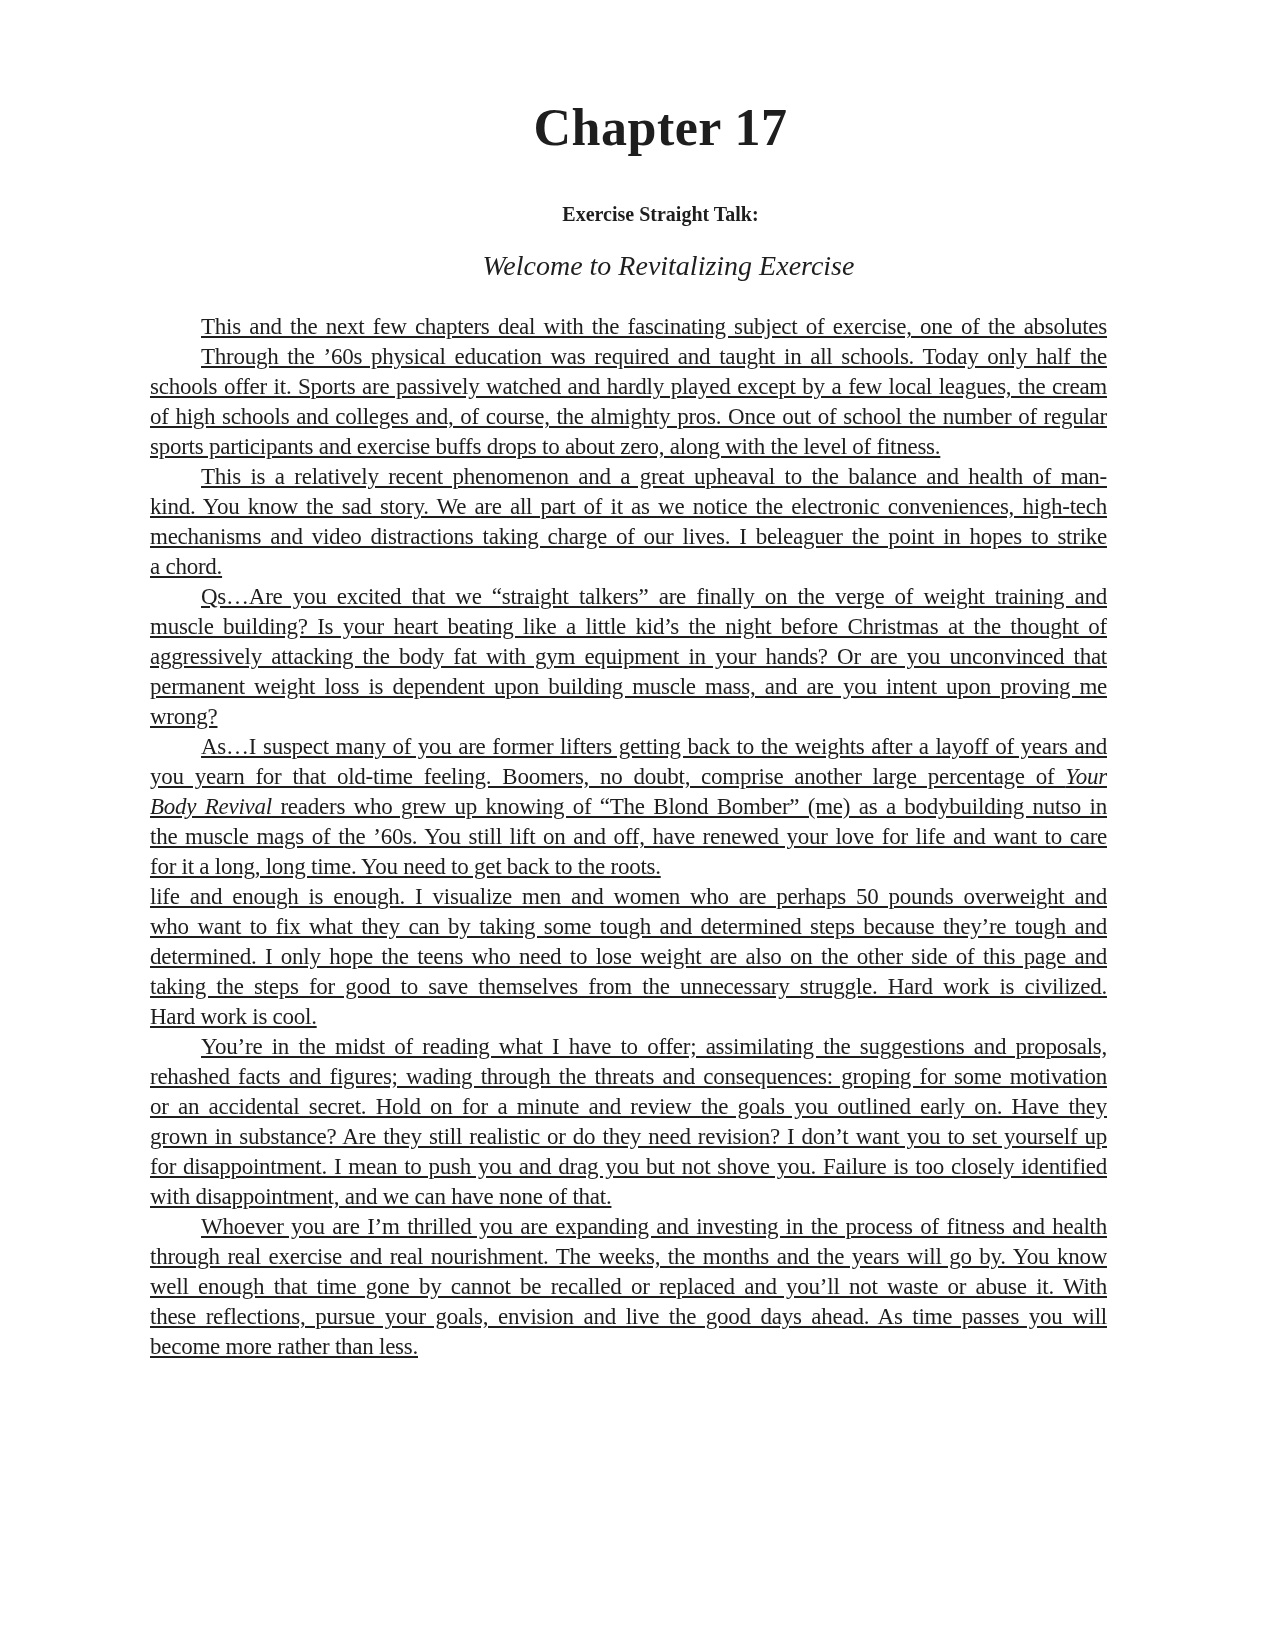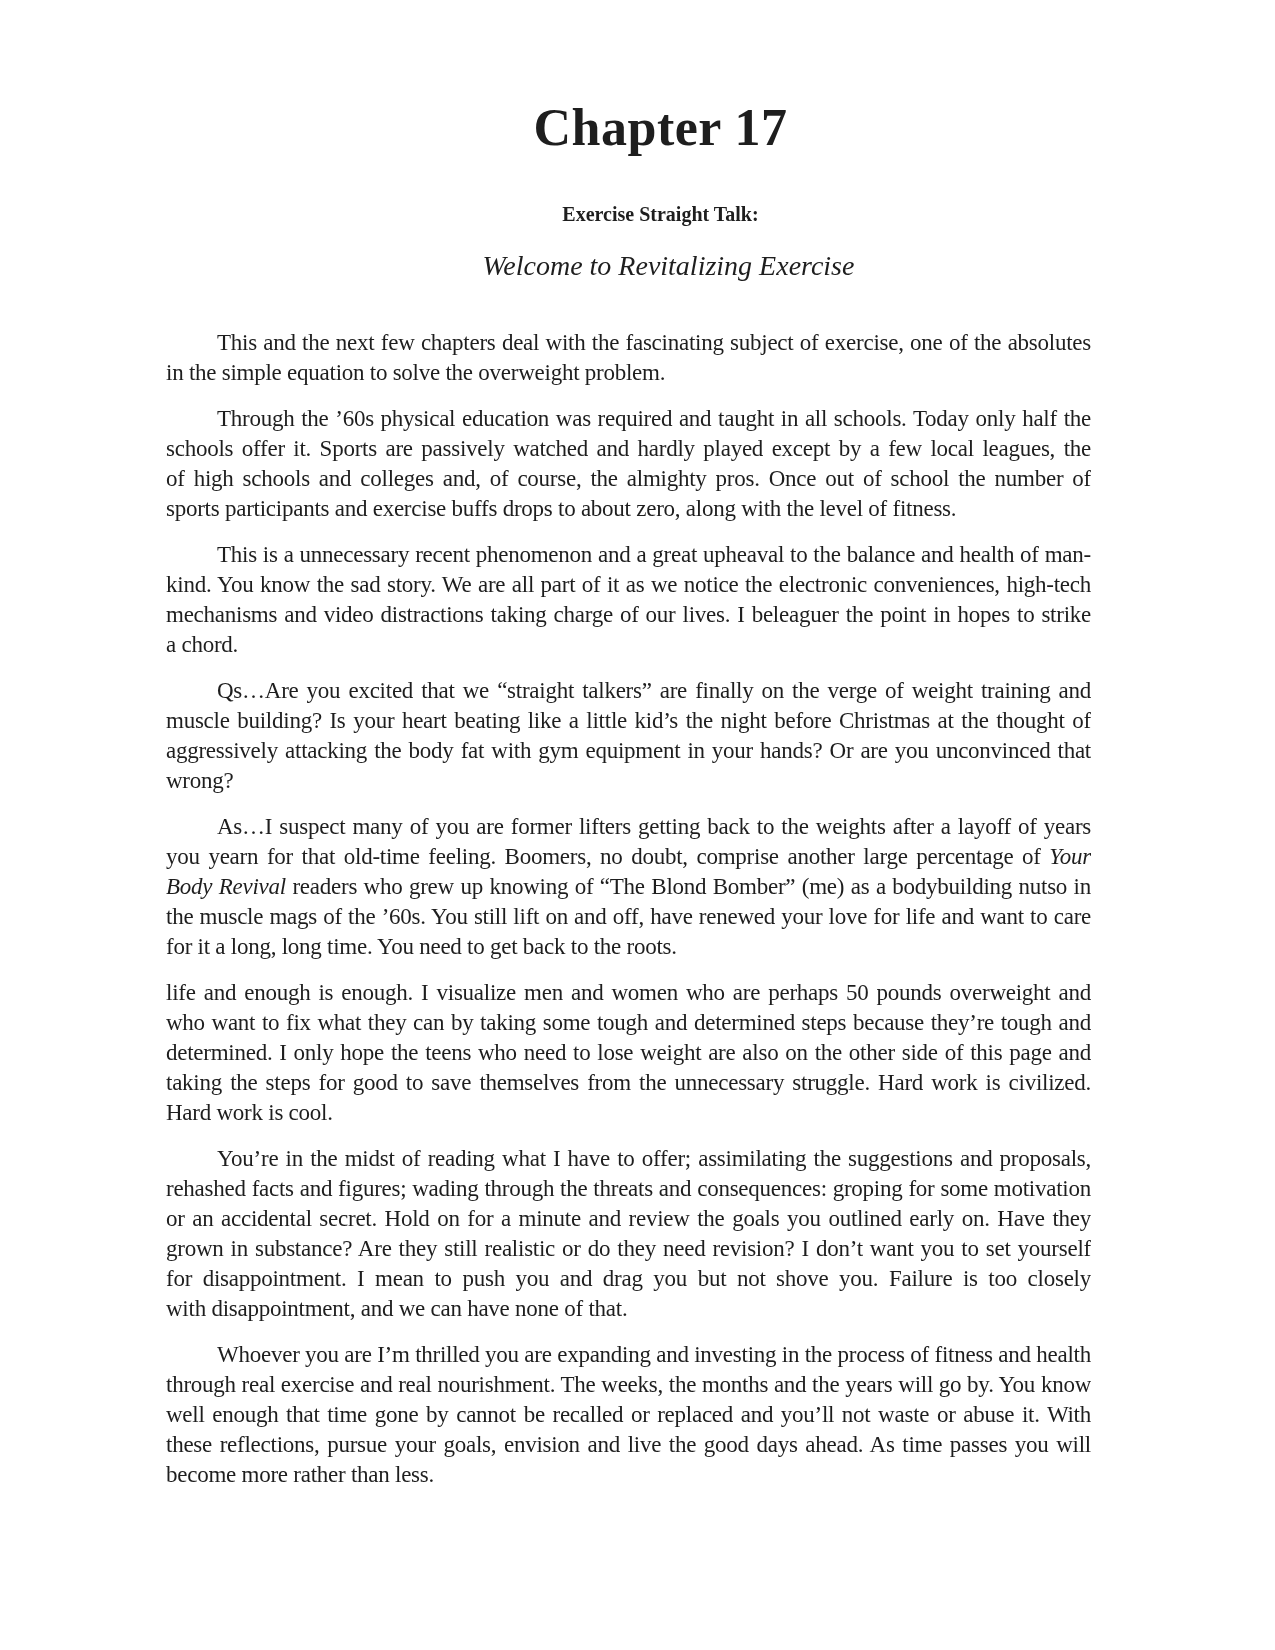--- a/index.html
+++ b/index.html
@@ -53,21 +53,21 @@
   }
   .body-text{
     position:absolute;
     top:312px;
     left:150px;
     width:957px;
     font-size:23px;
     line-height:30px;
     letter-spacing:-0.25px;
   }
-  .paragraph{margin:16px;padding:0;}
+  .paragraph{margin:0;padding:0;text-decoration:underline;}
   .line{
     text-align:justify;
     text-align-last:justify;
     height:30px;
     overflow:hidden;
     white-space:normal;
   }
   .line.last{text-align-last:left;}
   .line.first{text-indent:51px;}
   .italic{font-style:italic;}
@@ -75,38 +75,38 @@
 </head>
 <body>
 
 <div class="page">
   <h1 class="chapter-title">Chapter 17</h1>
   <h2 class="section-title">Exercise Straight Talk:</h2>
   <div class="section-subtitle">Welcome to Revitalizing Exercise</div>
   <div class="body-text">
       <div class="paragraph">
         <div class="line first"><span>This and the next few chapters deal with the fascinating subject of exercise, one of the absolutes</span></div>
-        <div class="line last"><span>in the simple equation to solve the overweight problem.</span></div>
       </div>
       <div class="paragraph">
         <div class="line first"><span>Through the ’60s physical education was required and taught in all schools. Today only half the</span></div>
         <div class="line"><span>schools offer it. Sports are passively watched and hardly played except by a few local leagues, the cream</span></div>
         <div class="line"><span>of high schools and colleges and, of course, the almighty pros. Once out of school the number of regular</span></div>
         <div class="line last"><span>sports participants and exercise buffs drops to about zero, along with the level of fitness.</span></div>
       </div>
       <div class="paragraph">
-        <div class="line first"><span>This is a unnecessary recent phenomenon and a great upheaval to the balance and health of man-</span></div>
+        <div class="line first"><span>This is a relatively recent phenomenon and a great upheaval to the balance and health of man-</span></div>
         <div class="line"><span>kind. You know the sad story. We are all part of it as we notice the electronic conveniences, high-tech</span></div>
         <div class="line"><span>mechanisms and video distractions taking charge of our lives. I beleaguer the point in hopes to strike</span></div>
         <div class="line last"><span>a chord.</span></div>
       </div>
       <div class="paragraph">
         <div class="line first"><span>Qs…Are you excited that we “straight talkers” are finally on the verge of weight training and</span></div>
         <div class="line"><span>muscle building? Is your heart beating like a little kid’s the night before Christmas at the thought of</span></div>
         <div class="line"><span>aggressively attacking the body fat with gym equipment in your hands? Or are you unconvinced that</span></div>
+        <div class="line"><span>permanent weight loss is dependent upon building muscle mass, and are you intent upon proving me</span></div>
         <div class="line last"><span>wrong?</span></div>
       </div>
       <div class="paragraph">
         <div class="line first"><span>As…I suspect many of you are former lifters getting back to the weights after a layoff of years and</span></div>
         <div class="line"><span>you yearn for that old-time feeling. Boomers, no doubt, comprise another large percentage of </span><span class="italic">Your</span></div>
         <div class="line"><span class="italic">Body Revival</span><span> readers who grew up knowing of “The Blond Bomber” (me) as a bodybuilding nutso in</span></div>
         <div class="line"><span>the muscle mags of the ’60s. You still lift on and off, have renewed your love for life and want to care</span></div>
         <div class="line last"><span>for it a long, long time. You need to get back to the roots.</span></div>
       </div>
       <div class="paragraph">

